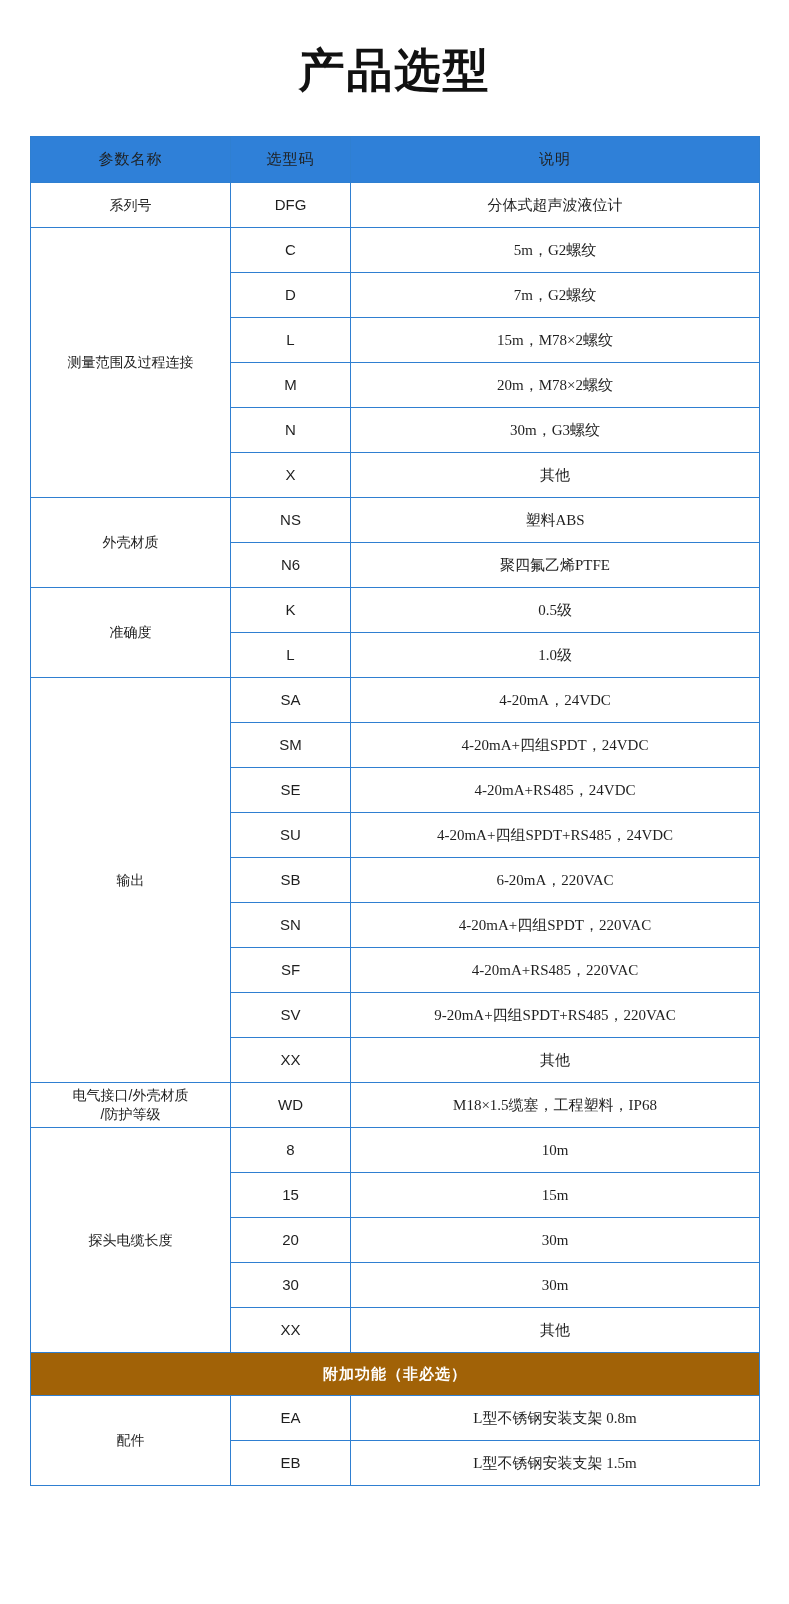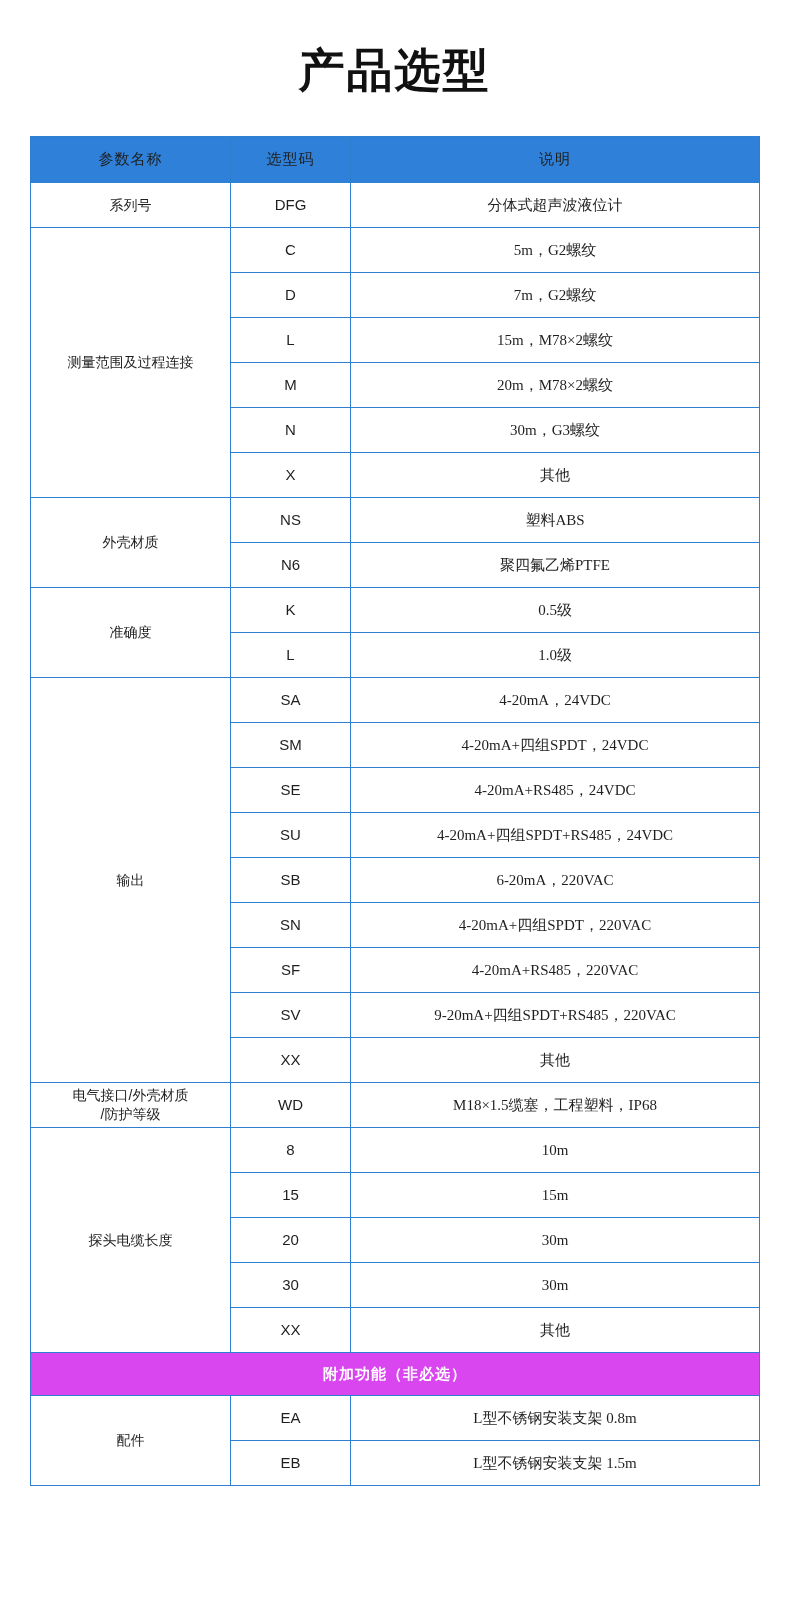--- a/index.html
+++ b/index.html
@@ -65,21 +65,21 @@
     font-size: 14px;
   }
   td.code {
     font-size: 15px;
   }
   td.desc {
     font-size: 15px;
     font-family: Liberation Serif, serif;
   }
   tr.section-row td {
-    background: #d946ef;
+    background: #a16207;
     color: #ffffff;
     font-weight: bold;
     height: 42px;
     letter-spacing: 1px;
   }
   .param-two-line {
     font-size: 14px;
     line-height: 1.3;
   }
 </style>

